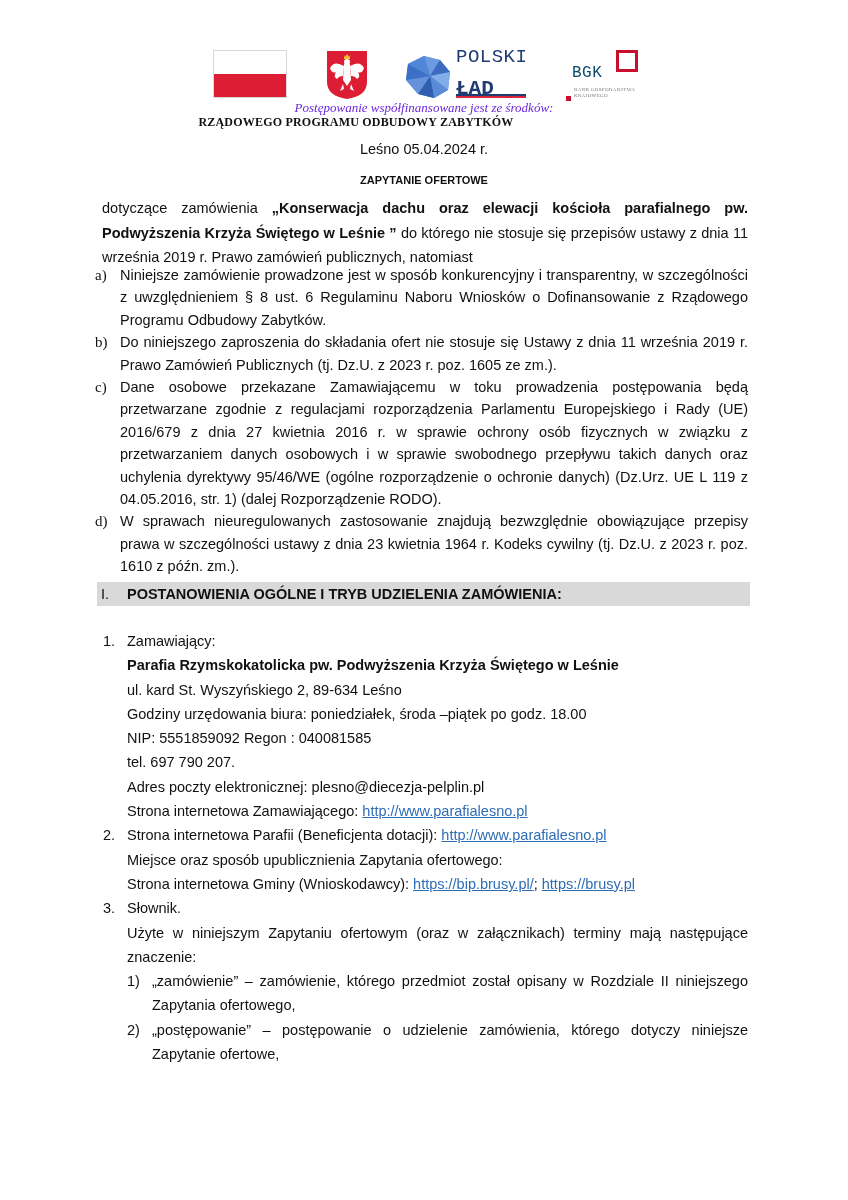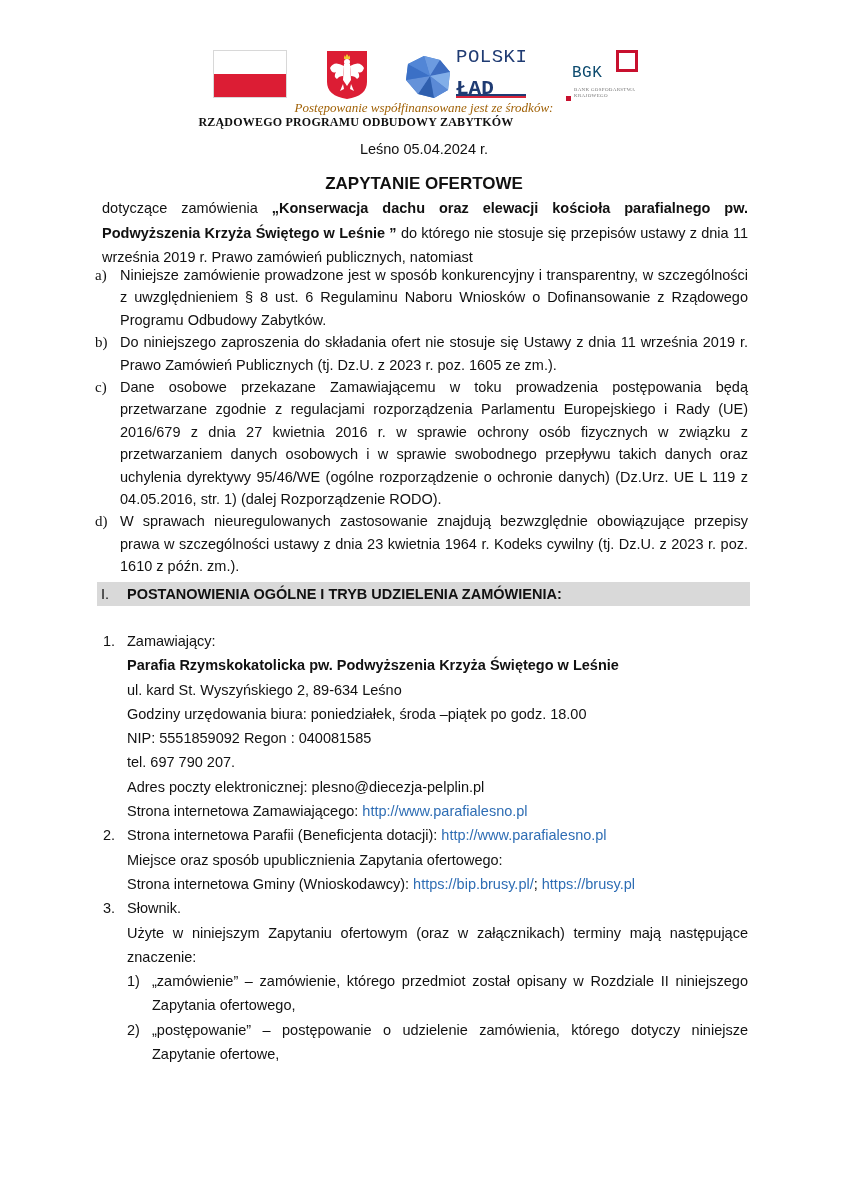--- a/index.html
+++ b/index.html
@@ -20,45 +20,45 @@
   .pl-bar { position: absolute; left: 52px; top: 46px; width: 70px; height: 4px; }
   .pl-bar .a { height: 2px; background: #1f3b73; }
   .pl-bar .b { height: 2px; background: #d8253a; }
   .bgk { position: absolute; left: 360px; top: 2px; width: 70px; height: 54px; }
   .bgk .sq { position: absolute; left: 44px; top: 0; width: 16px; height: 16px; border: 3px solid #c8102e; }
   .bgk .txt { position: absolute; left: 0; top: 14px; font-family: Liberation Mono, monospace; font-size: 16px; color: #0c4a6e; letter-spacing: 0.5px; }
   .bgk .sub { position: absolute; left: 2px; top: 37px; font-family: "Liberation Serif", serif; font-size: 5px; color: #777; line-height: 6px; letter-spacing: 0.3px; }
   .bgk .dot { position: absolute; left: -6px; top: 46px; width: 5px; height: 5px; background: #c8102e; }
 
   .funding1 { position: absolute; top: 100px; left: 0; width: 848px; text-align: center;
-              font-family: "Liberation Serif", serif; font-style: italic; font-size: 13px; color: #a16207; }
+              font-family: "Liberation Serif", serif; font-style: italic; font-size: 13px; color: #6d28d9; }
   .funding2 { position: absolute; top: 115px; left: 0; width: 712px; text-align: center;
               font-family: "Liberation Serif", serif; font-weight: bold; font-size: 12px; color: #111; letter-spacing: 0.2px; }
 
   .date { position: absolute; top: 141px; left: 0; width: 848px; text-align: center; font-size: 14.5px; }
-  .title { position: absolute; top: 174px; left: 0; width: 848px; text-align: center; font-size: 17px; font-weight: bold; }
+  .title { position: absolute; top: 174px; left: 0; width: 848px; text-align: center; font-size: 11px; font-weight: bold; }
 
   .body { position: absolute; left: 102px; top: 196px; width: 646px; font-size: 14.5px; line-height: 24.5px; }
   .intro { text-align: justify; }
   .intro b { font-weight: bold; }
 
   .alpha { position: absolute; left: 95px; top: 264px; width: 653px; font-size: 14.5px; line-height: 22.4px; }
   .alpha .item { position: relative; padding-left: 25px; text-align: justify; }
   .alpha .mk { position: absolute; left: 0; top: 0; font-family: "Liberation Serif", serif; font-size: 15px; }
 
   .section { position: absolute; left: 97px; top: 582px; width: 653px; height: 24px; background: #d9d9d9; font-size: 14.5px; line-height: 24px; }
   .section .num { position: absolute; left: 4px; top: 0; }
   .section .lbl { position: absolute; left: 30px; top: 0; font-weight: bold; }
 
   .numlist { position: absolute; left: 103px; top: 629px; width: 645px; font-size: 14.5px; line-height: 24.3px; }
   .numlist .item { position: relative; padding-left: 24px; }
   .numlist .mk { position: absolute; left: 0; top: 0; }
   .numlist .row { display: block; }
   .numlist .bold { font-weight: bold; }
-  a.link { color: #2e6db4; }
+  a.link { color: #2e6db4; text-decoration: underline; }
   .justify { text-align: justify; }
   .sub-item { position: relative; padding-left: 25px; margin-left: 0; text-align: justify; }
   .sub-item .smk { position: absolute; left: 0; top: 0; }
 </style>
 </head>
 <body>
 
 <div class="page">
 
   <div class="logos">

